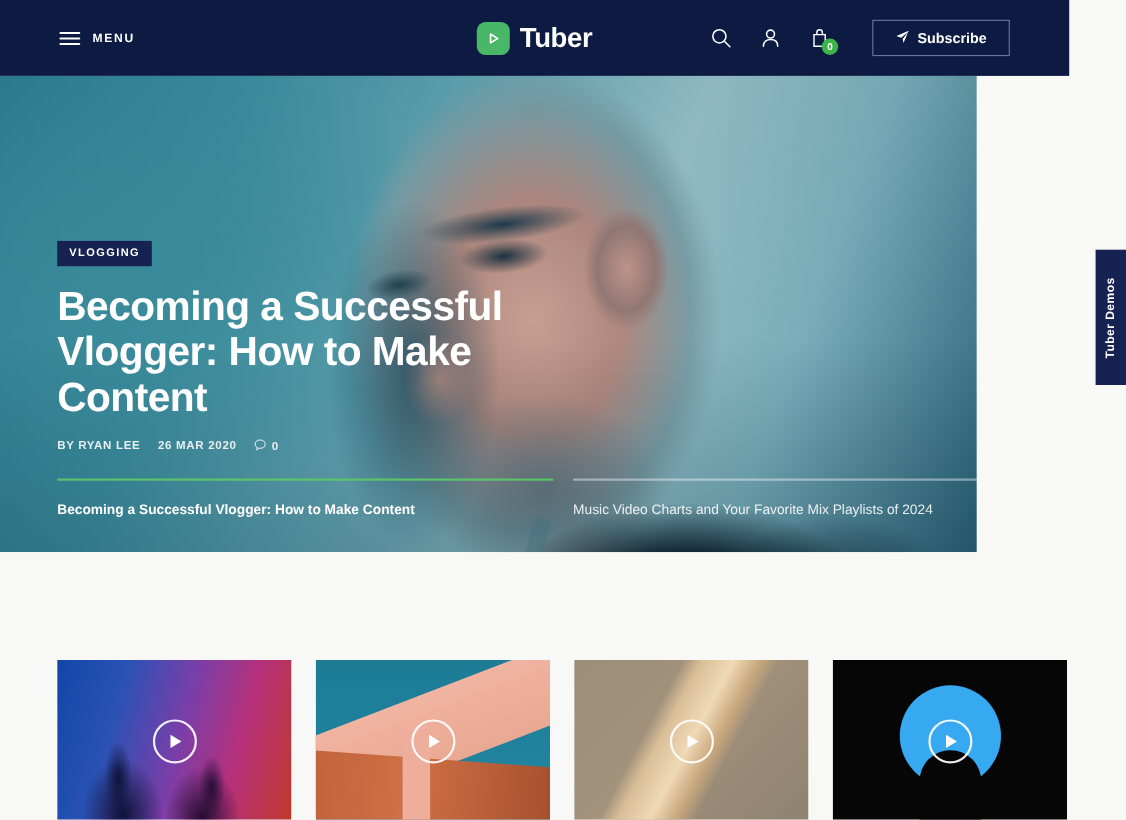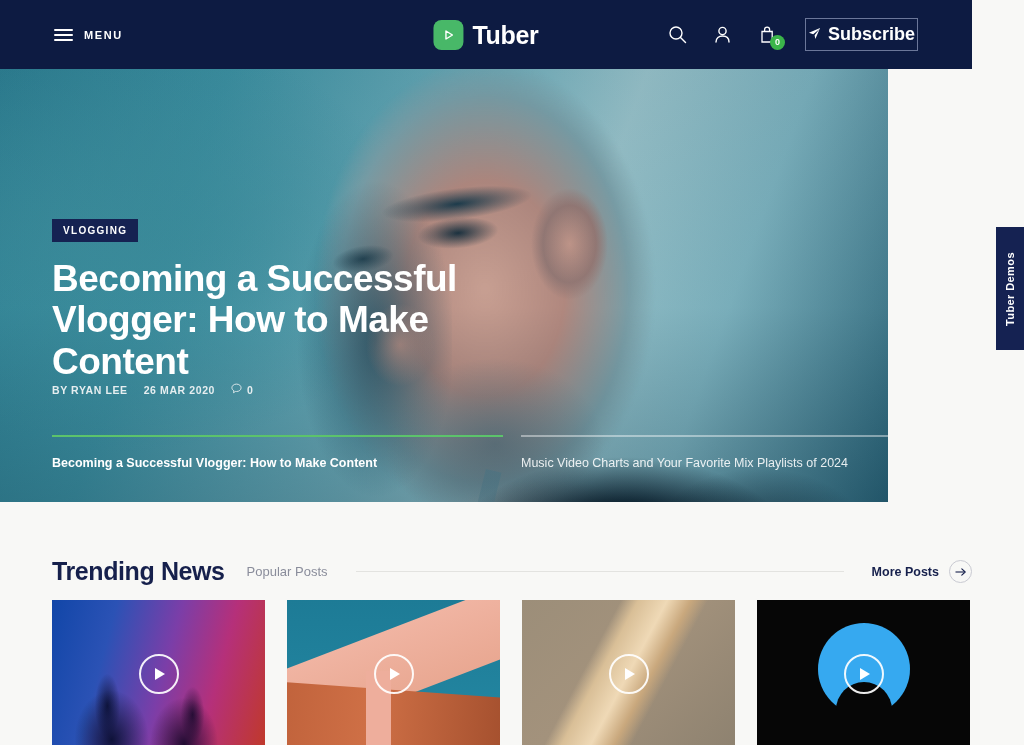--- a/index.html
+++ b/index.html
@@ -54,26 +54,26 @@
     cursor: pointer;
   }
   .cart-badge {
     position: absolute; right: -5px; bottom: -3px;
     width: 15px; height: 15px; border-radius: 50%;
     background: #3bb54a; color: #fff;
     font-size: 9px; font-weight: bold;
     display: flex; align-items: center; justify-content: center;
   }
   .subscribe-btn {
-    margin-left: 4px;
+    margin-left: 15px;
     border: 1px solid #6b7799;
     color: #fff; background: transparent;
-    height: 33px; padding: 0 2px;
+    height: 33px; padding: 0 20px;
     display: flex; align-items: center; gap: 7px;
-    font-size: 18px; font-weight: bold; cursor: pointer;
+    font-size: 13px; font-weight: bold; cursor: pointer;
   }
 
   
   .hero {
     position: absolute; top: 69px; left: 0;
     width: 888px; height: 433px;
     overflow: hidden;
   }
   .hero-photo { position: absolute; inset: 0; }
   .hero-bg-base {
@@ -163,22 +163,22 @@
     padding: 6px 11px;
   }
   .hero-title {
     margin-top: 16px;
     color: #fff;
     font-size: 37px; font-weight: bold; line-height: 1.12;
     letter-spacing: -0.5px;
     max-width: 520px;
   }
   .hero-meta {
-    margin-top: 1px;
-    display: flex; align-items: center; gap: 16px;
+    margin-top: 17px;
+    display: flex; align-items: flex-start; gap: 16px;
     color: #e6eef0; font-size: 10.5px; font-weight: bold; letter-spacing: 0.6px;
   }
   .meta-comments { display: flex; align-items: center; gap: 5px; }
 
   
   .hero-slider {
     position: absolute; left: 52px; bottom: 30px;
     width: 920px;
     display: flex; gap: 18px;
   }
@@ -401,34 +401,20 @@
         <div class="slide-title">Music Video Charts and Your Favorite Mix Playlists of 2024</div>
       </div>
     </div>
   </div>
 
   <div class="demos-tab">
     <span>Tuber Demos</span>
   </div>
 
   <div class="trending">
-    <div class="trending-head">
-      <span class="trend-title">Trending News</span>
-      <span class="trend-tab">Popular Posts</span>
-      <span class="trend-rule"></span>
-      <span class="more-posts">
-        <span class="more-posts-label">More Posts</span>
-        <span class="more-circle">
-          <svg width="12" height="10" viewBox="0 0 12 10">
-              <line x1="0.5" y1="5" x2="10" y2="5" stroke="#16204c" stroke-width="1.1"></line>
-              <path d="M6.8 1.8 L10.2 5 L6.8 8.2" fill="none" stroke="#16204c" stroke-width="1.1" stroke-linecap="round" stroke-linejoin="round"></path>
-            </svg>
-        </span>
-      </span>
-    </div>
 
     <div class="cards">
       <div class="card">
         <div class="card-img c1"></div>
         <span class="play">
             <i></i>
           </span>
       </div>
       <div class="card">
         <div class="card-img c2">

